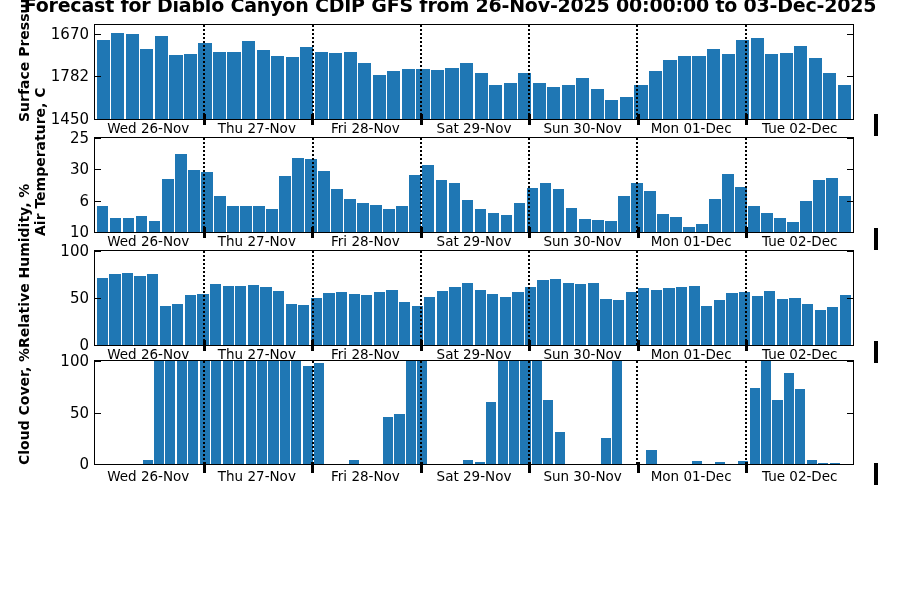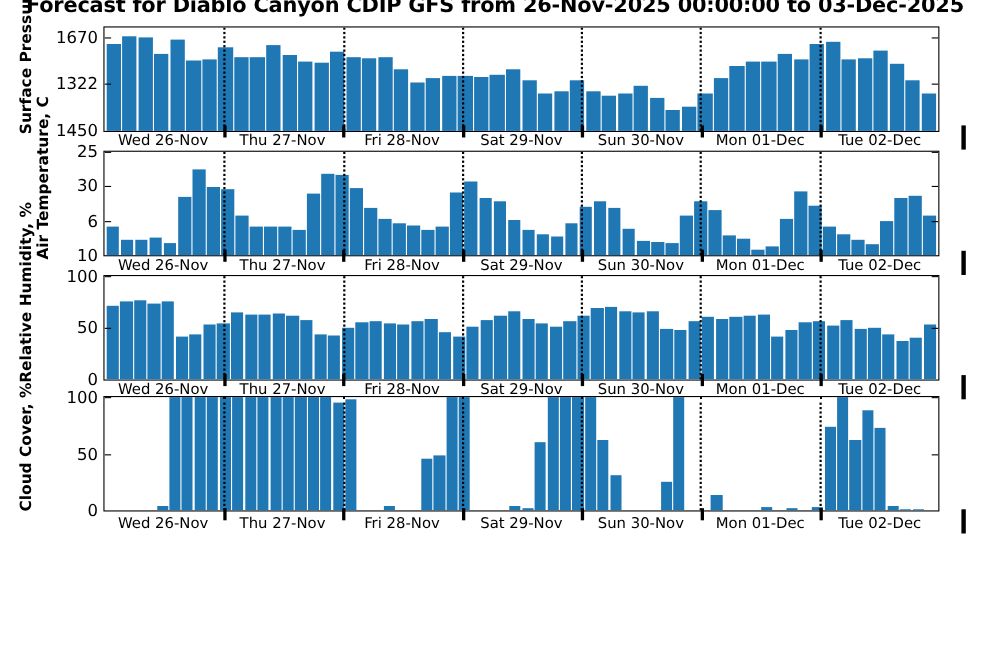--- a/index.html
+++ b/index.html
@@ -200,21 +200,21 @@
         <div class="ytickmark" style="top: 9.09091%;"></div>
         <div class="ytickmark right" style="top: 9.09091%;"></div>
         <div class="daysep" style="left: 14.2857%;"></div>
         <div class="daysep" style="left: 28.5714%;"></div>
         <div class="daysep" style="left: 42.8571%;"></div>
         <div class="daysep" style="left: 57.1429%;"></div>
         <div class="daysep" style="left: 71.4286%;"></div>
         <div class="daysep" style="left: 85.7143%;"></div>
       </div>
   <div class="ytick" style="top: 100%;">1450</div>
-      <div class="ytick" style="top: 54.5455%;">1322</div>
+      <div class="ytick" style="top: 54.5455%;">1782</div>
       <div class="ytick" style="top: 9.09091%;">1670</div>
     </div>
   <div class="ylabel" style="left:16px; top:122px;">Surface Pressure, hPa</div>
   <div class="daylabels" style="top:120px;">
       <div class="daylabel" style="left: 54.2857px; top: 0px;">Wed 26-Nov</div>
       <div class="daylabel" style="left: 162.857px; top: 0px;">Thu 27-Nov</div>
       <div class="daylabel" style="left: 271.429px; top: 0px;">Fri 28-Nov</div>
       <div class="daylabel" style="left: 380px; top: 0px;">Sat 29-Nov</div>
       <div class="daylabel" style="left: 488.571px; top: 0px;">Sun 30-Nov</div>
       <div class="daylabel" style="left: 597.143px; top: 0px;">Mon 01-Dec</div>

